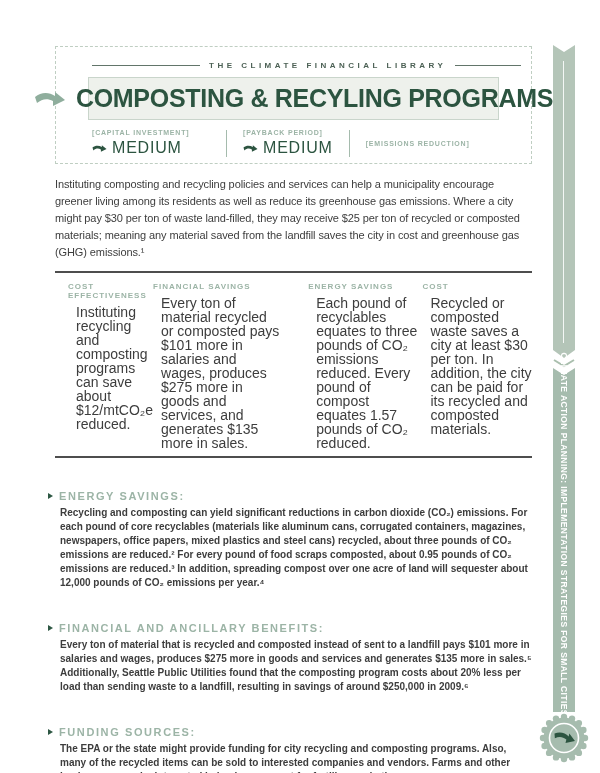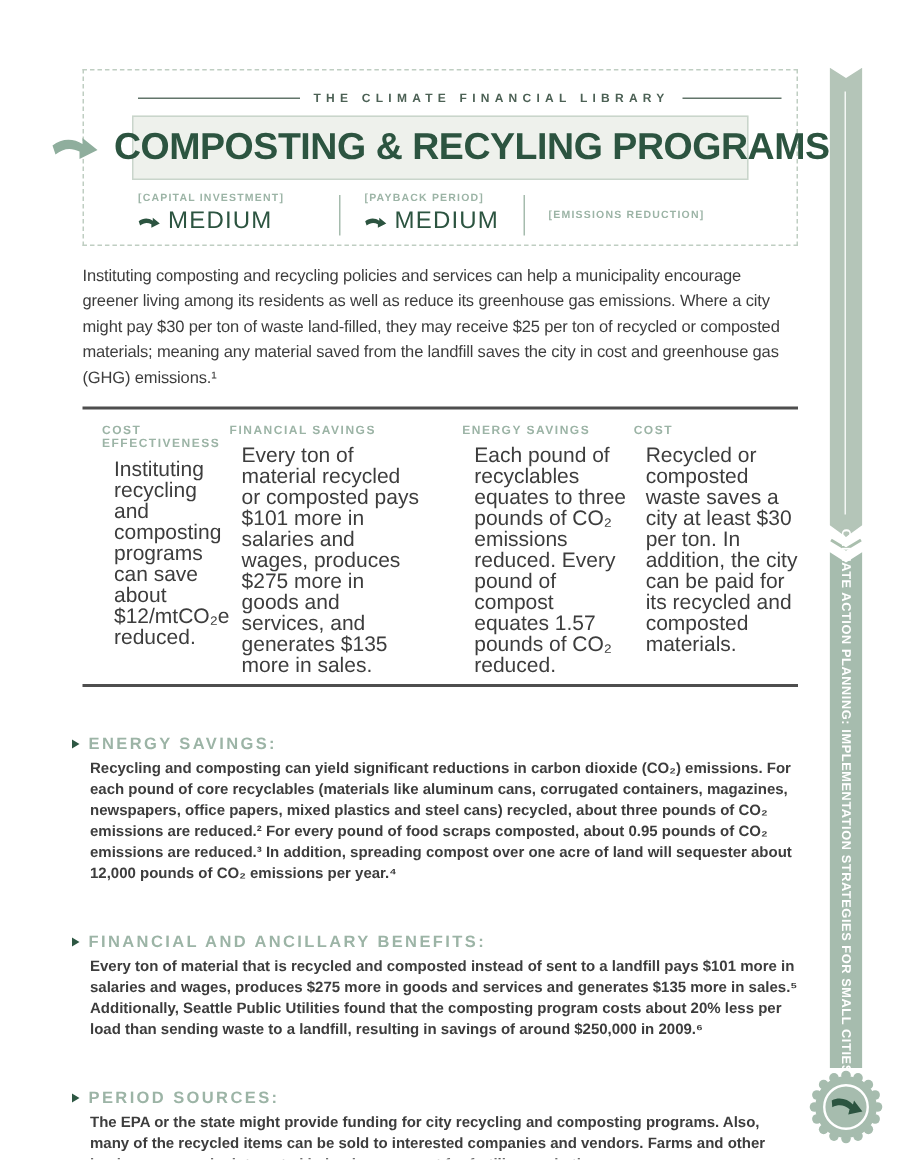--- a/index.html
+++ b/index.html
@@ -155,21 +155,21 @@
       <div>
         <div class="section-head">
           <span class="tri"></span>
           <span class="section-title">FINANCIAL AND ANCILLARY BENEFITS:</span>
         </div>
         <p class="section-body">Every ton of material that is recycled and composted instead of sent to a landfill pays $101 more in salaries and wages, produces $275 more in goods and services and generates $135 more in sales.⁵ Additionally, Seattle Public Utilities found that the composting program costs about 20% less per load than sending waste to a landfill, resulting in savings of around $250,000 in 2009.⁶</p>
       </div>
       <div>
         <div class="section-head">
           <span class="tri"></span>
-          <span class="section-title">PERIOD SOURCES:</span>
+          <span class="section-title">FUNDING SOURCES:</span>
         </div>
         <p class="section-body">The EPA or the state might provide funding for city recycling and composting programs. Also, many of the recycled items can be sold to interested companies and vendors. Farms and other businesses may be interested in buying compost for fertilizer and other uses.</p>
       </div>
     </div>
 
     <div class="rule-foot"></div>
 
     <div class="footnotes">
       <div class="footnote">
         <span class="fn-num">1</span>

